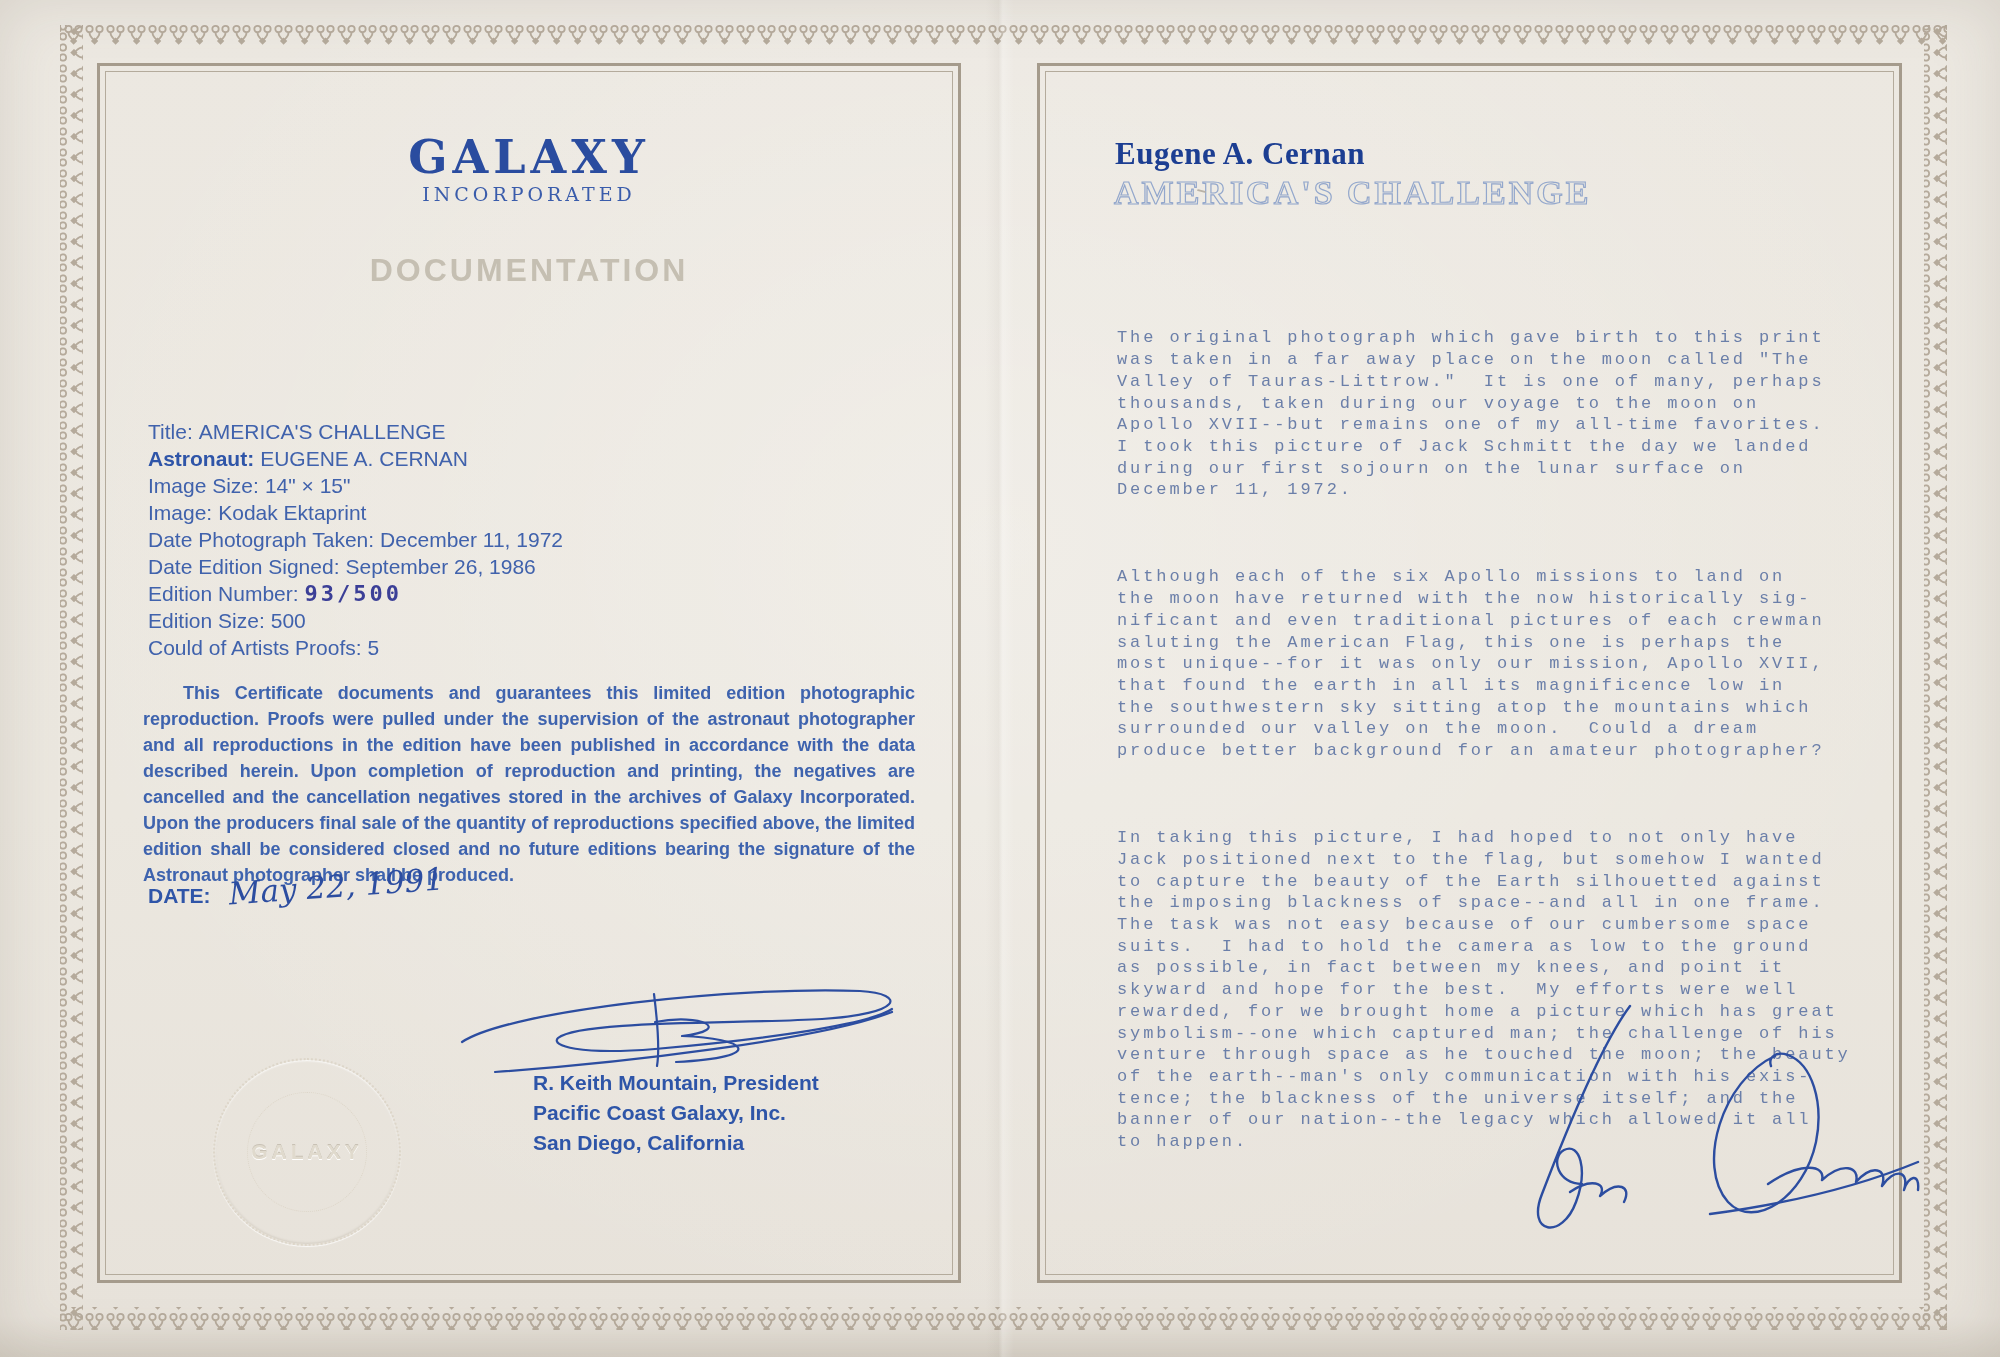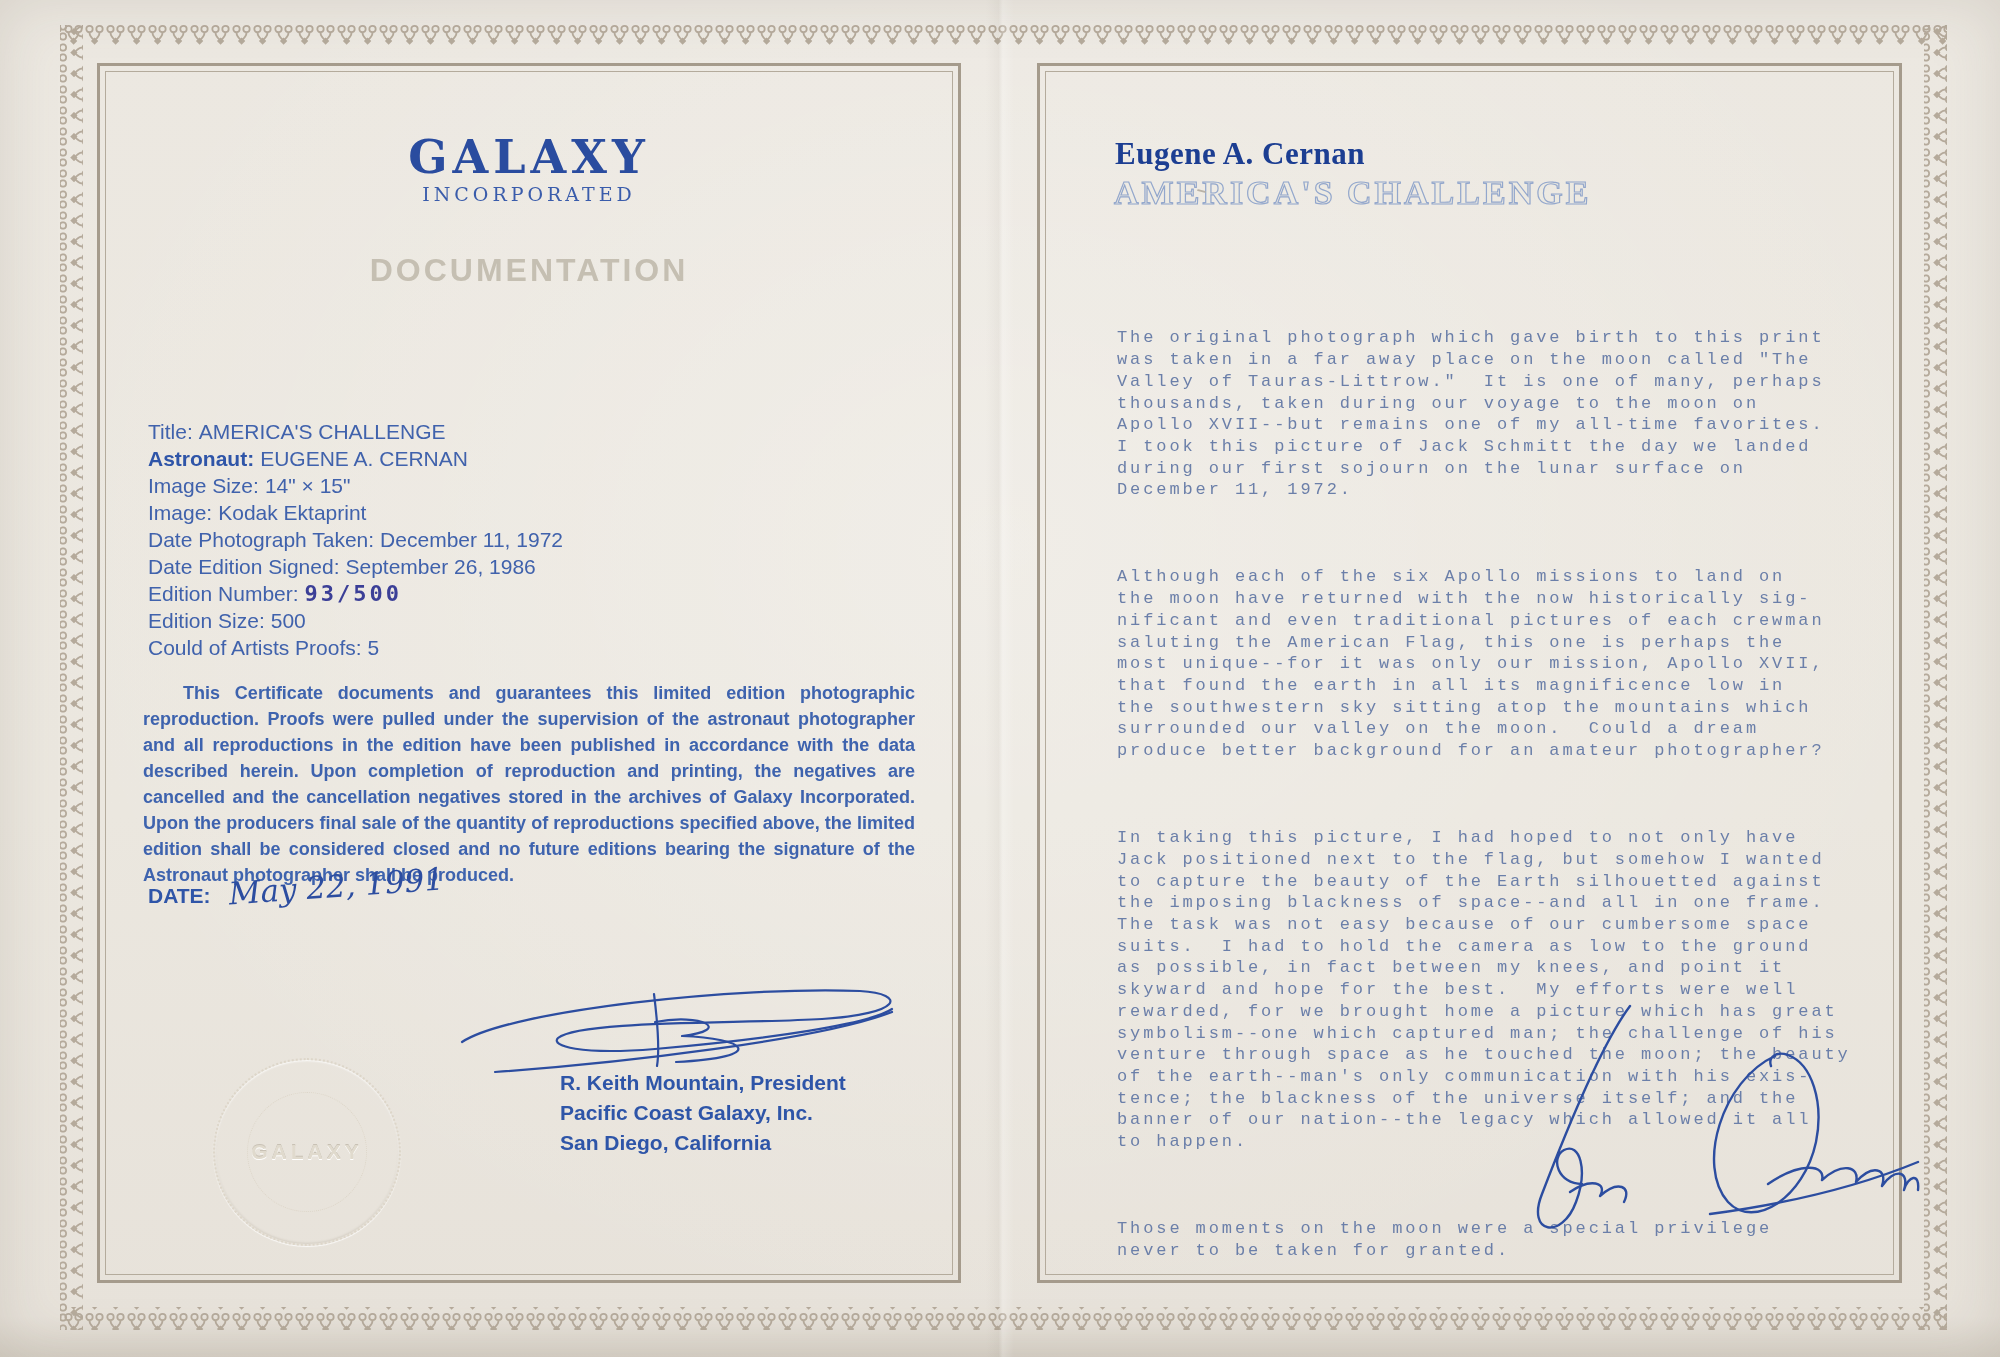--- a/index.html
+++ b/index.html
@@ -68,21 +68,21 @@
   }
   .date-row{position:absolute;top:808px;left:48px;}
   .date-label{font-size:21px;font-weight:bold;color:#2f55a8;display:inline-block;}
   .date-hand{
     display:inline-block;margin-left:14px;
     font-family:"DejaVu Serif", serif;font-style:italic;
     font-size:31px;color:#2c4da0;transform:rotate(-4deg) translateY(-6px);
   }
   .sig-left{position:absolute;left:340px;top:912px;}
   .name-block{
-    position:absolute;left:460px;top:1002px;
+    position:absolute;left:433px;top:1002px;
     font-size:21px;font-weight:bold;line-height:30px;color:#2e55a8;
   }
   .seal{
     position:absolute;left:113px;top:992px;width:184px;height:184px;border-radius:50%;
     border:2px dotted #ddd6c9;
     box-shadow:inset 0 1px 2px rgba(255,255,255,0.9), inset 0 -1px 2px rgba(150,140,120,0.25), 0 1px 1px rgba(255,255,255,0.8);
     display:flex;align-items:center;justify-content:center;
   }
   .seal-inner{
     width:118px;height:118px;border-radius:50%;
@@ -242,22 +242,20 @@
 suits.  I had to hold the camera as low to the ground
 as possible, in fact between my knees, and point it
 skyward and hope for the best.  My efforts were well
 rewarded, for we brought home a picture which has great
 symbolism--one which captured man; the challenge of his
 venture through space as he touched the moon; the beauty
 of the earth--man's only communication with his exis-
 tence; the blackness of the universe itself; and the
 banner of our nation--the legacy which allowed it all
 to happen.</p>
-      <p>Those moments on the moon were a special privilege
-never to be taken for granted.</p>
     </div>
 
     <svg class="sig-right" width="450" height="245" viewBox="0 0 450 245">
       <g class="ink" stroke-width="2.4">
         <path d="M160,2 C130,42 95,130 72,190 C56,230 92,236 106,198 C118,166 110,138 94,146 C80,154 88,180 112,180"></path>
         <path d="M100,188 C120,174 138,178 130,192 C148,176 162,182 154,198"></path>
         <path d="M305,52 C252,76 226,162 258,198 C284,226 334,194 346,138 C354,98 342,60 318,51 C306,47 298,53 301,62"></path>
         <path d="M298,180 C330,158 356,160 352,176 C372,158 390,162 386,178 C402,160 418,164 412,182 C424,164 440,166 434,186 C438,172 450,168 448,186"></path>
         <path d="M240,210 C300,202 380,186 448,158"></path>
       </g>

